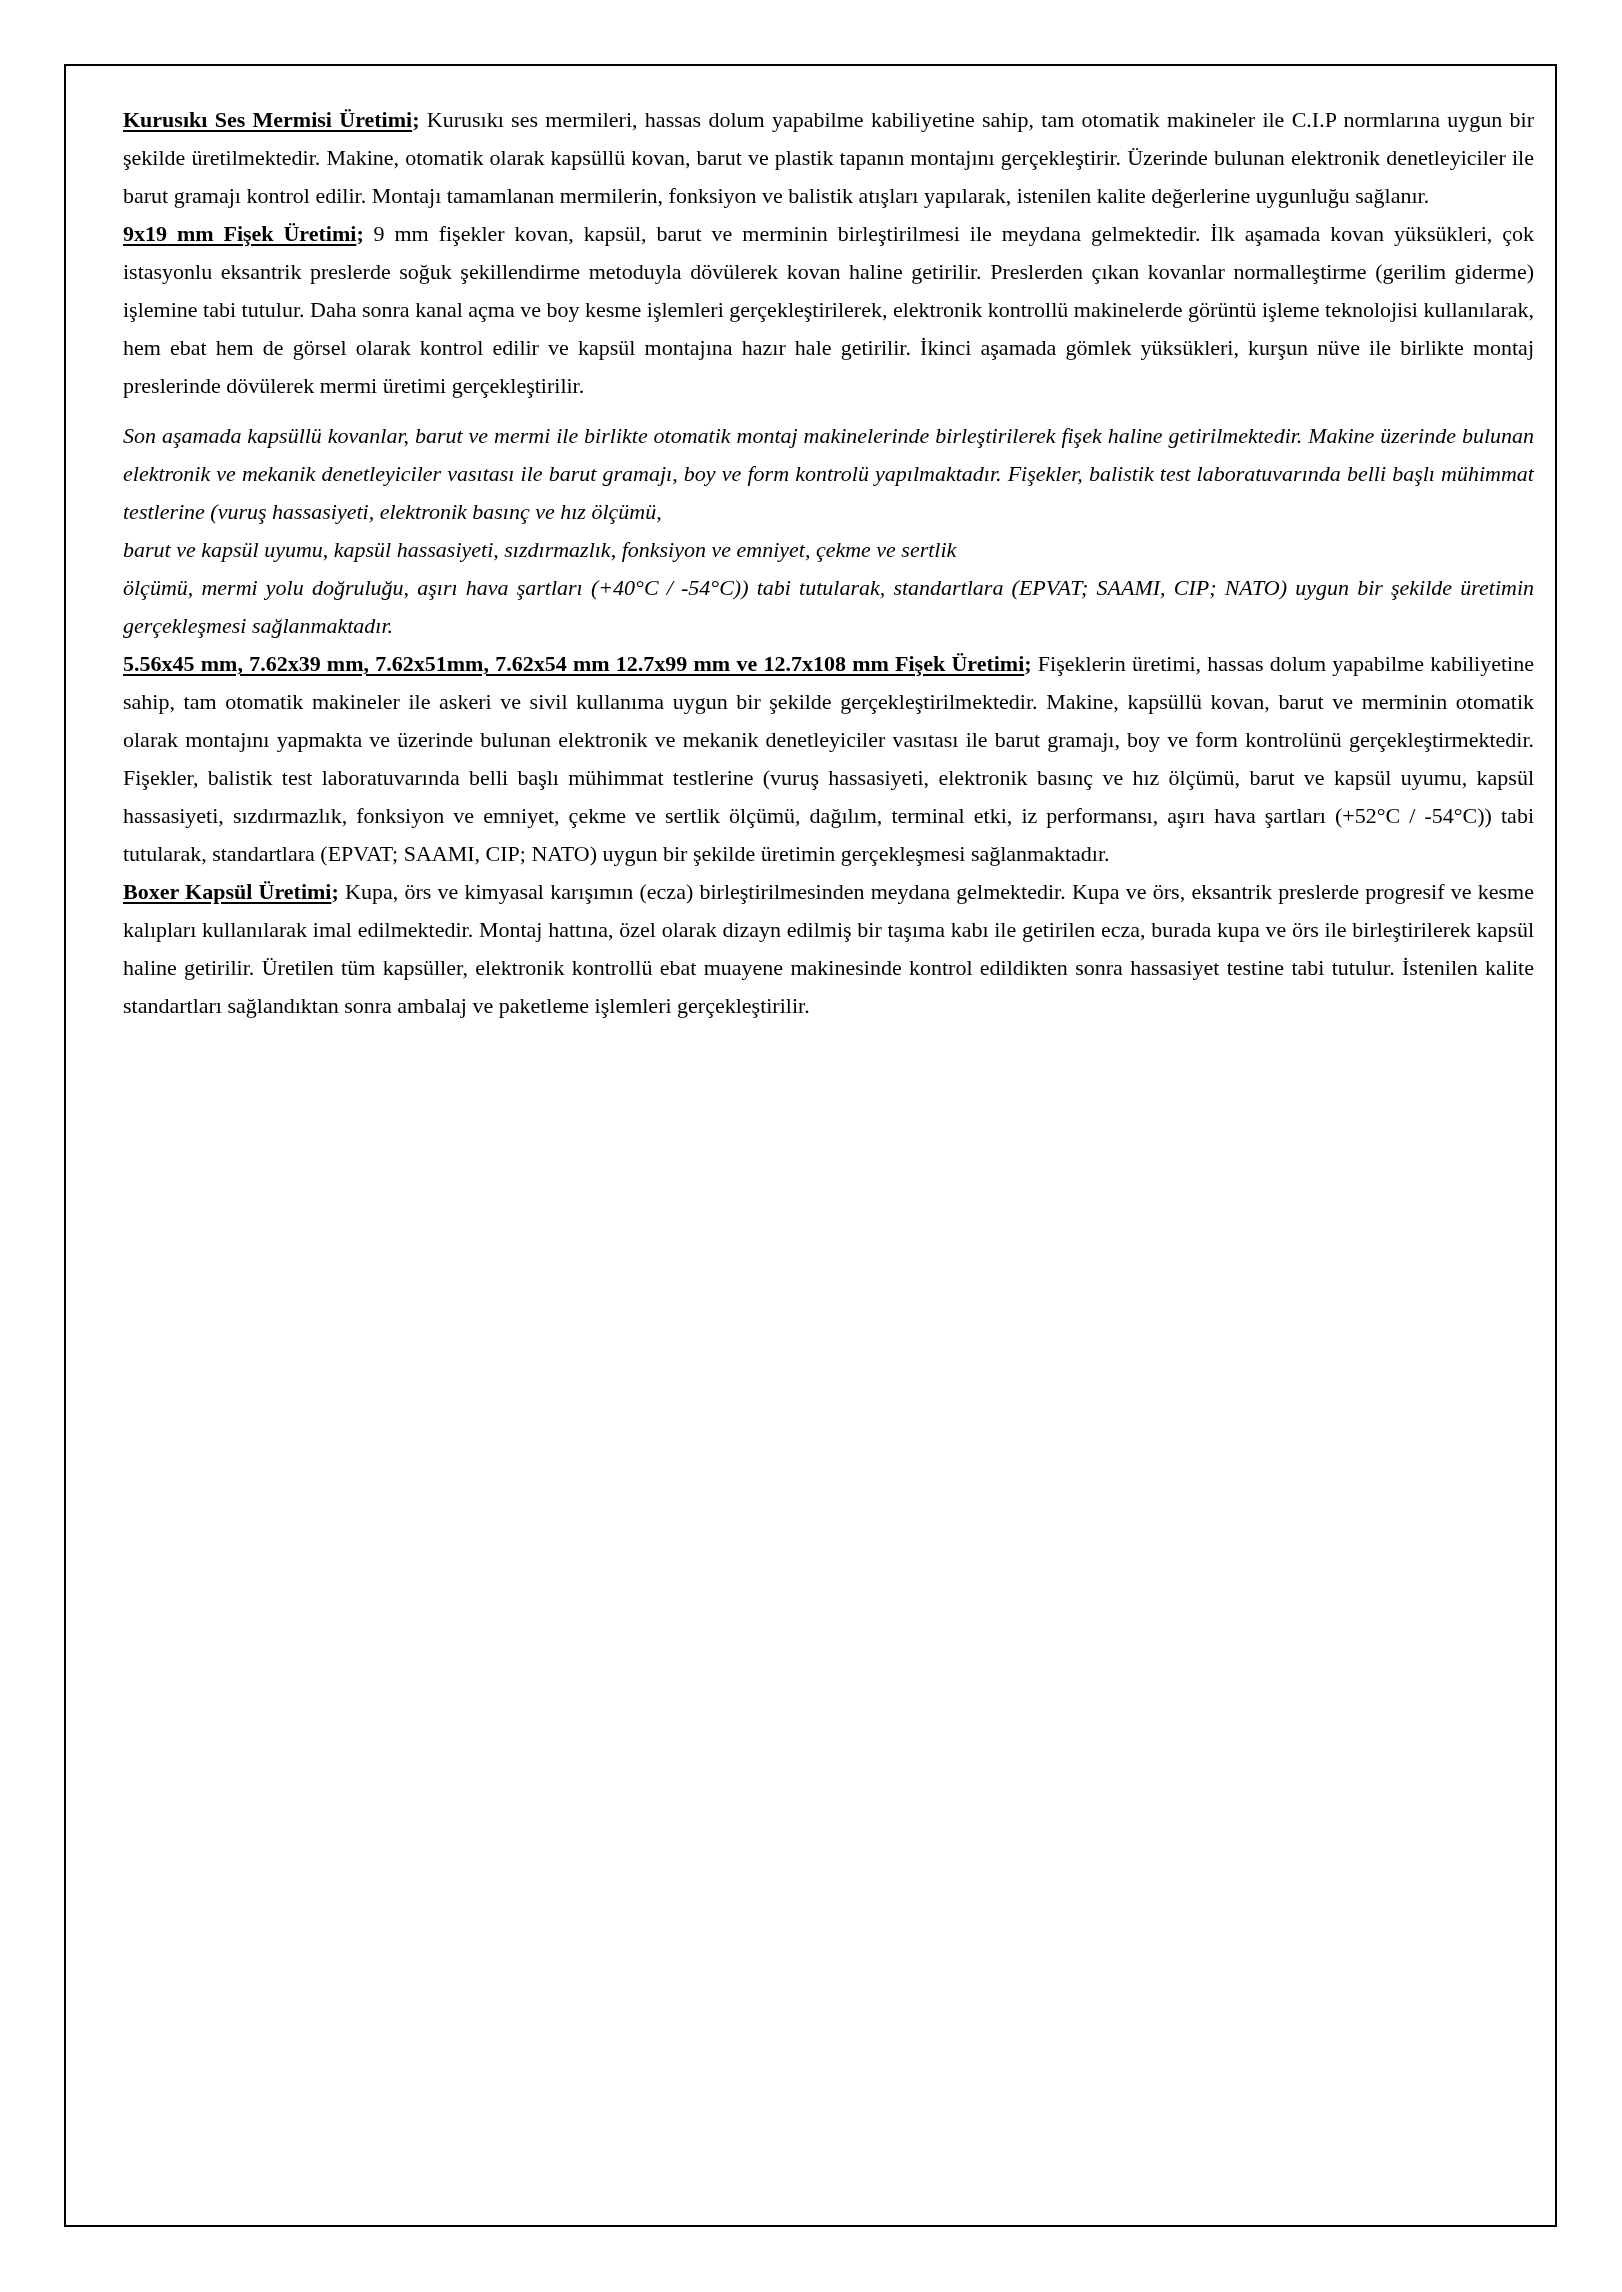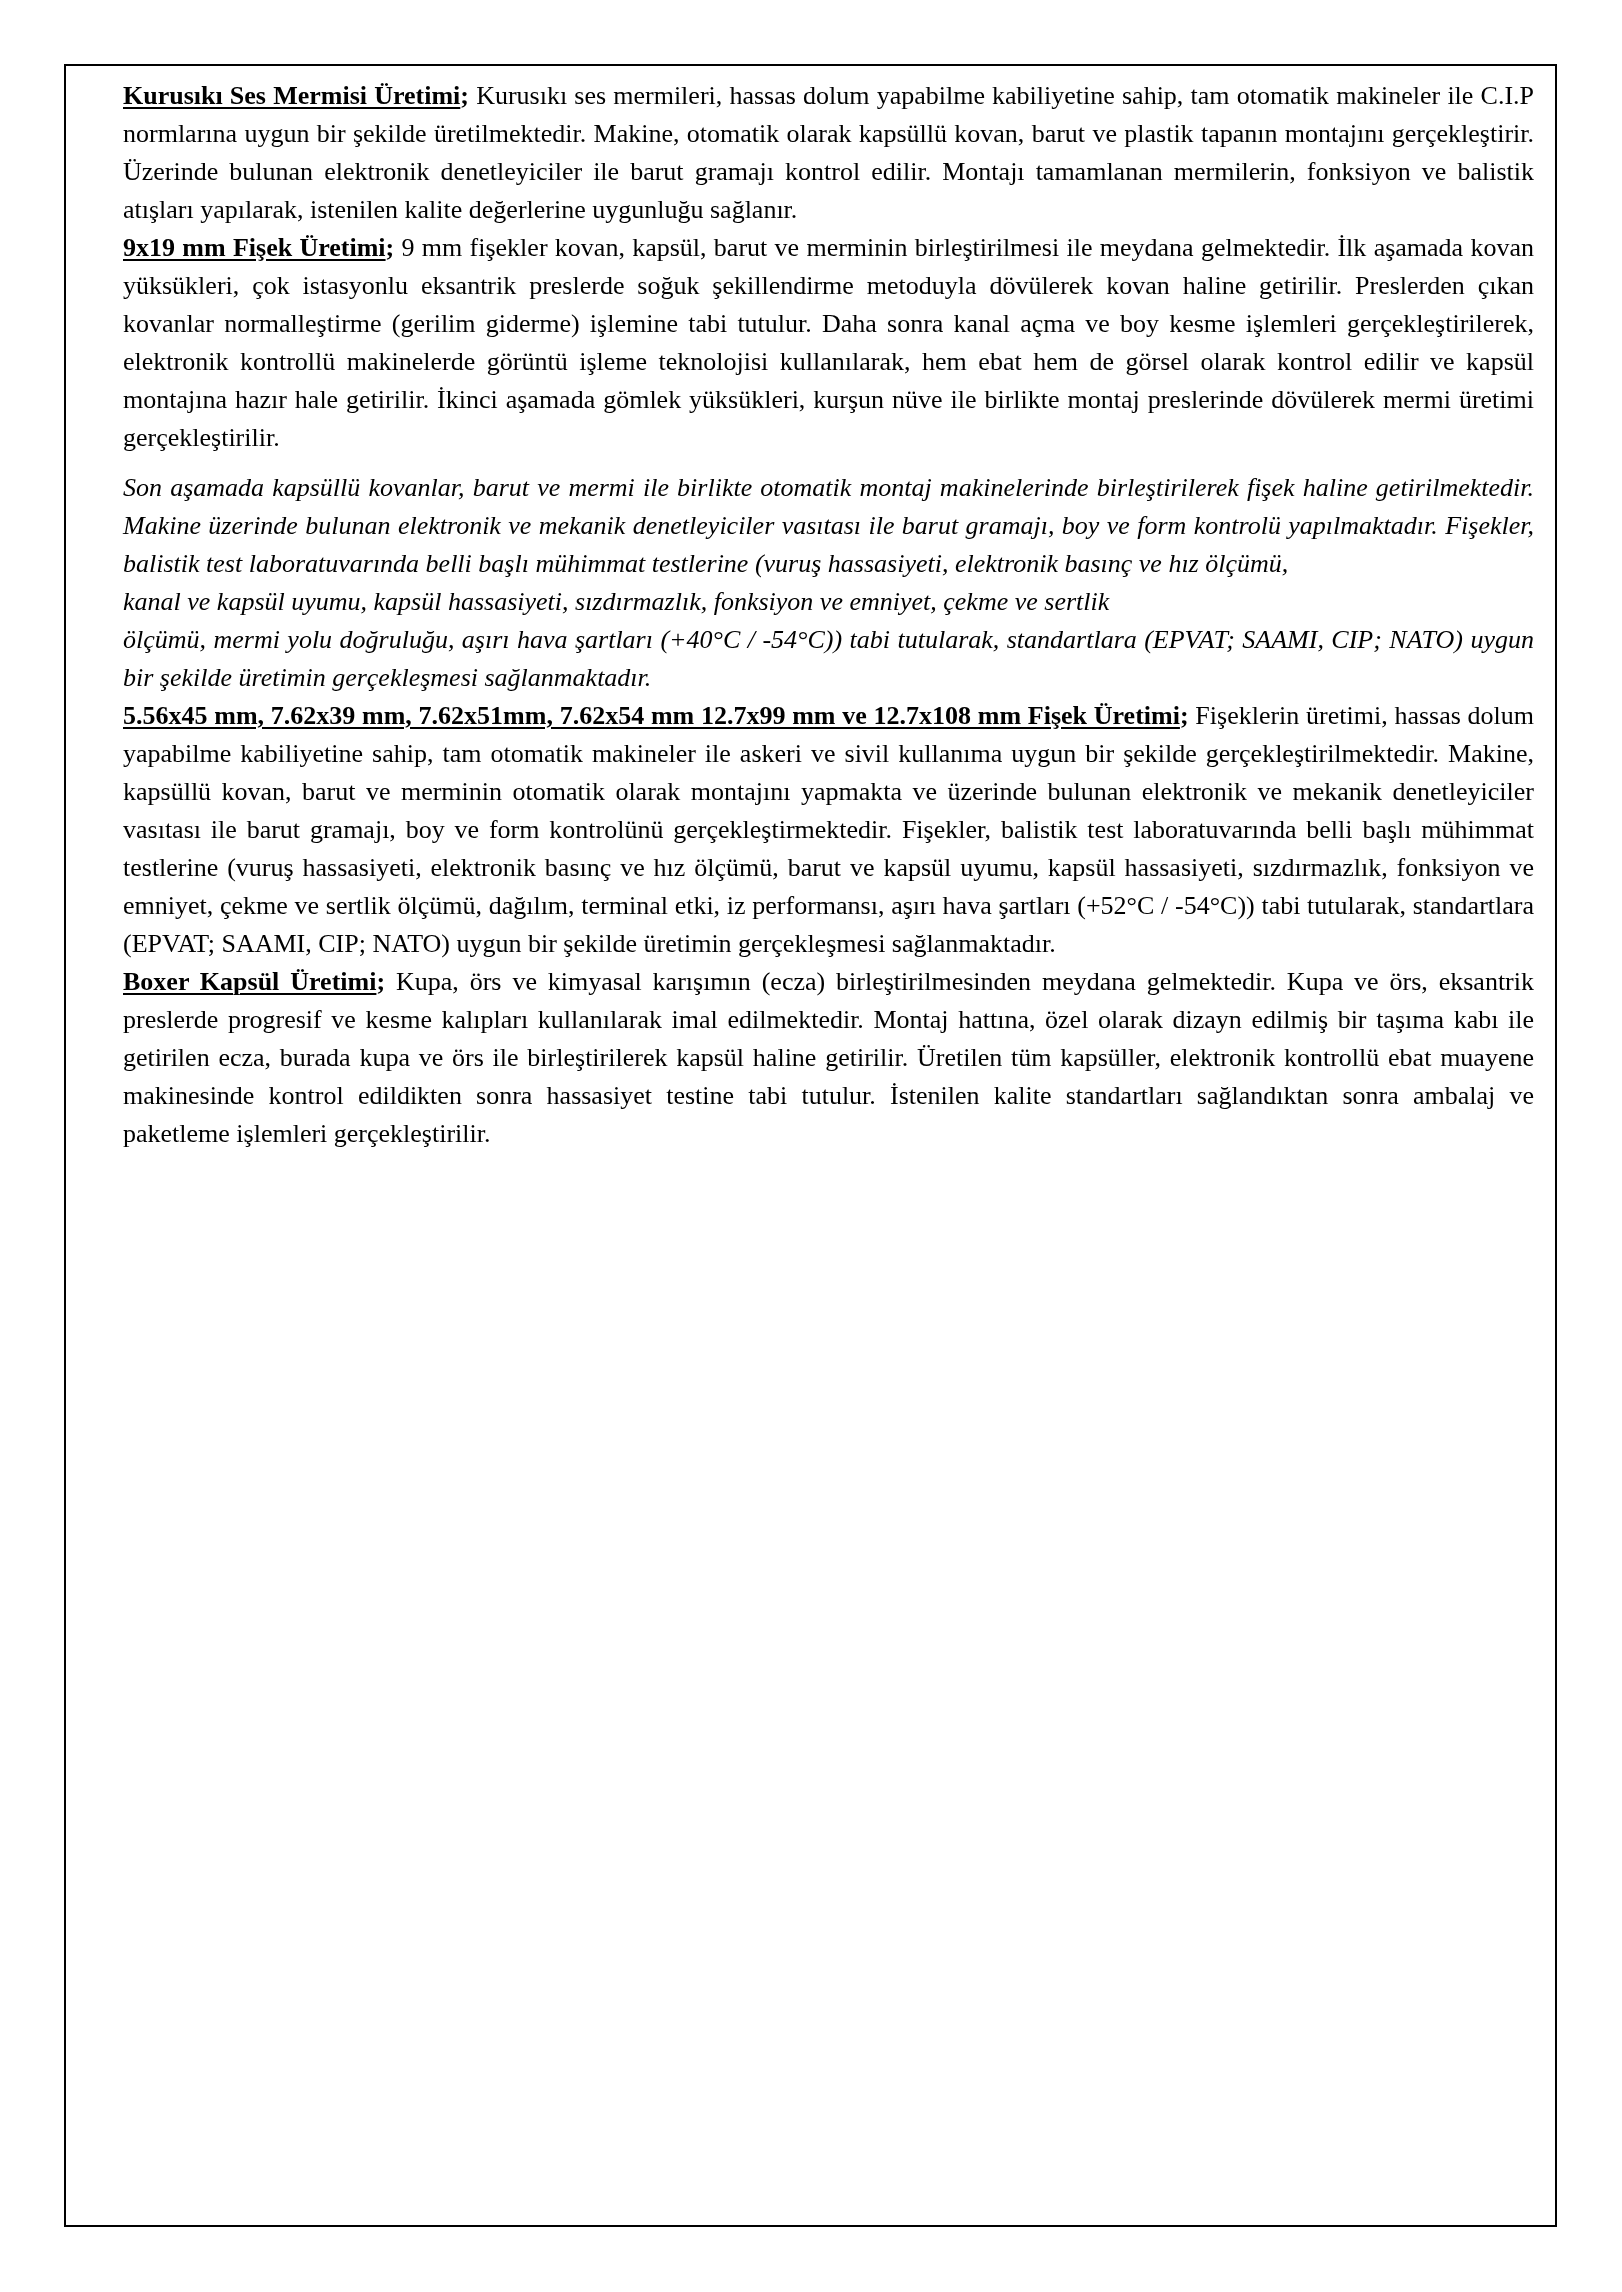--- a/index.html
+++ b/index.html
@@ -20,23 +20,23 @@
       left: 64px;
       top: 64px;
       width: 1489px;
       height: 2159px;
       border: 2.9px solid #000000;
       box-sizing: content-box;
     }
     .content {
       position: absolute;
       left: 123px;
-      top: 77px;
+      top: 101px;
       width: 1411px;
-      font-size: 26px;
+      font-size: 22px;
       line-height: 38px;
     }
     .para {
       margin: 0;
       text-align: justify;
       text-align-last: left;
     }
     .para.gap-before {
       margin-top: 11.8px;
       font-style: italic;
@@ -67,21 +67,21 @@
   <p class="para">
     <span class="heading">Kurusıkı Ses Mermisi Üretimi</span><span class="semi">;</span><span> Kurusıkı ses mermileri, hassas dolum yapabilme kabiliyetine sahip, tam otomatik makineler ile C.I.P normlarına uygun bir şekilde üretilmektedir. Makine, otomatik olarak kapsüllü kovan, barut ve plastik tapanın montajını gerçekleştirir. Üzerinde bulunan elektronik denetleyiciler ile barut gramajı kontrol edilir. Montajı tamamlanan mermilerin, fonksiyon ve balistik atışları yapılarak, istenilen kalite değerlerine uygunluğu sağlanır.</span>
   </p>
 
   <p class="para">
     <span class="heading">9x19 mm Fişek Üretimi</span><span class="semi">;</span><span> 9 mm fişekler kovan, kapsül, barut ve merminin birleştirilmesi ile meydana gelmektedir. İlk aşamada kovan yüksükleri, çok istasyonlu eksantrik preslerde soğuk şekillendirme metoduyla dövülerek kovan haline getirilir. Preslerden çıkan kovanlar normalleştirme (gerilim giderme) işlemine tabi tutulur. Daha sonra kanal açma ve boy kesme işlemleri gerçekleştirilerek, elektronik kontrollü makinelerde görüntü işleme teknolojisi kullanılarak, hem ebat hem de görsel olarak kontrol edilir ve kapsül montajına hazır hale getirilir. İkinci aşamada gömlek yüksükleri, kurşun nüve ile birlikte montaj preslerinde dövülerek mermi üretimi gerçekleştirilir.</span>
   </p>
 
   <div class="gap-before para" style="margin-top:11.8px">
     <span class="line">Son aşamada kapsüllü kovanlar, barut ve mermi ile birlikte otomatik montaj makinelerinde birleştirilerek fişek haline getirilmektedir. Makine üzerinde bulunan elektronik ve mekanik denetleyiciler vasıtası ile barut gramajı, boy ve form kontrolü yapılmaktadır. Fişekler, balistik test laboratuvarında belli başlı mühimmat testlerine (vuruş hassasiyeti, elektronik basınç ve hız ölçümü,</span>
-    <span class="line nojust">kanal ve kapsül uyumu, kapsül hassasiyeti, sızdırmazlık, fonksiyon ve emniyet, çekme ve sertlik</span>
+    <span class="line nojust">barut ve kapsül uyumu, kapsül hassasiyeti, sızdırmazlık, fonksiyon ve emniyet, çekme ve sertlik</span>
     <span class="line">ölçümü, mermi yolu doğruluğu, aşırı hava şartları (+40°C / -54°C)) tabi tutularak, standartlara (EPVAT; SAAMI, CIP; NATO) uygun bir şekilde üretimin gerçekleşmesi sağlanmaktadır.</span>
   </div>
 
   <p class="para">
     <span class="heading">5.56x45 mm, 7.62x39 mm, 7.62x51mm, 7.62x54 mm 12.7x99 mm ve 12.7x108 mm Fişek Üretimi</span><span class="semi">;</span><span> Fişeklerin üretimi, hassas dolum yapabilme kabiliyetine sahip, tam otomatik makineler ile askeri ve sivil kullanıma uygun bir şekilde gerçekleştirilmektedir. Makine, kapsüllü kovan, barut ve merminin otomatik olarak montajını yapmakta ve üzerinde bulunan elektronik ve mekanik denetleyiciler vasıtası ile barut gramajı, boy ve form kontrolünü gerçekleştirmektedir. Fişekler, balistik test laboratuvarında belli başlı mühimmat testlerine (vuruş hassasiyeti, elektronik basınç ve hız ölçümü, barut ve kapsül uyumu, kapsül hassasiyeti, sızdırmazlık, fonksiyon ve emniyet, çekme ve sertlik ölçümü, dağılım, terminal etki, iz performansı, aşırı hava şartları (+52°C / -54°C)) tabi tutularak, standartlara (EPVAT; SAAMI, CIP; NATO) uygun bir şekilde üretimin gerçekleşmesi sağlanmaktadır.</span>
   </p>
 
   <p class="para">
     <span class="heading">Boxer Kapsül Üretimi</span><span class="semi">;</span><span> Kupa, örs ve kimyasal karışımın (ecza) birleştirilmesinden meydana gelmektedir. Kupa ve örs, eksantrik preslerde progresif ve kesme kalıpları kullanılarak imal edilmektedir. Montaj hattına, özel olarak dizayn edilmiş bir taşıma kabı ile getirilen ecza, burada kupa ve örs ile birleştirilerek kapsül haline getirilir. Üretilen tüm kapsüller, elektronik kontrollü ebat muayene makinesinde kontrol edildikten sonra hassasiyet testine tabi tutulur. İstenilen kalite standartları sağlandıktan sonra ambalaj ve paketleme işlemleri gerçekleştirilir.</span>
   </p>

